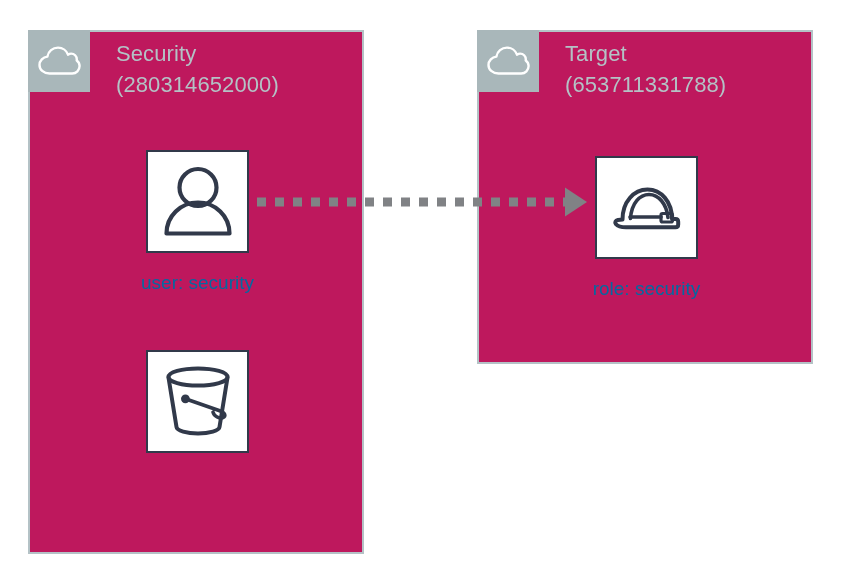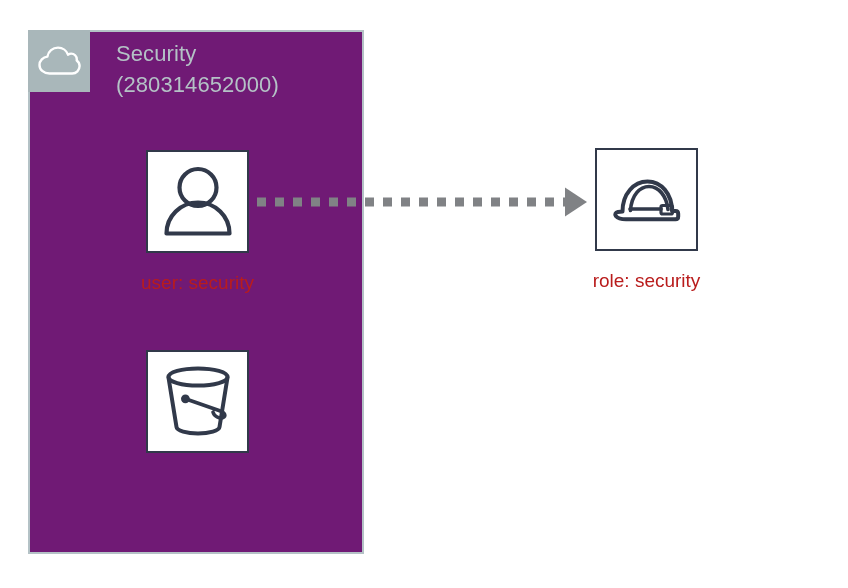--- a/index.html
+++ b/index.html
@@ -17,21 +17,21 @@
     width: 848px;
     height: 588px;
     background: #ffffff;
     overflow: hidden;
   }
 
   
   .account-group {
     position: absolute;
     box-sizing: border-box;
-    background: #701a75;
+    background: #be185d;
     border: 2px solid #b4c2c6;
   }
   #group-security {
     left: 28px;
     top: 30px;
     width: 336px;
     height: 524px;
   }
   #group-target {
     left: 477px;
@@ -88,29 +88,29 @@
     justify-content: center;
   }
   .node-box svg {
     display: block;
   }
   .node-label {
     position: absolute;
     left: 50%;
     transform: translateX(-50%);
     top: 121px;
-    color: #b91c1c;
+    color: #0369a1;
     font-size: 19px;
     line-height: 24px;
     white-space: nowrap;
   }
 
   #node-user  { left: 146px; top: 150px; }
   #node-s3    { left: 146px; top: 350px; }
-  #node-role  { left: 595px; top: 148px; border-radius: 26px; }
+  #node-role  { left: 595px; top: 156px; border-radius: 26px; }
 
   
   #trust-arrow {
     position: absolute;
     left: 255px;
     top: 186px;
     width: 340px;
     height: 32px;
   }
   #trust-arrow svg { display: block; }
@@ -137,20 +137,43 @@
                  Z" fill="none" stroke="#ffffff" stroke-width="2.4" stroke-linejoin="round"></path>
       </svg>
     </div>
 
     <div class="group-header">
       <span class="gh-line">Security</span>
       <span class="gh-line">(280314652000)</span>
     </div>
   </div>
 
+  <div class="account-group" id="group-target">
+
+    <div class="cloud-badge">
+      <svg width="44" height="32" viewBox="0 0 44 32" aria-hidden="true">
+        <path d="M12.5 28.5
+                 C6.4 28.5 2.5 24.6 2.5 20.0
+                 C2.5 15.6 6.0 12.0 10.4 11.6
+                 C11.2 6.4 15.7 2.6 21.0 2.6
+                 C25.6 2.6 29.6 5.6 31.0 9.7
+                 C31.9 9.0 33.0 8.6 34.2 8.6
+                 C37.3 8.6 39.8 11.1 39.8 14.2
+                 C39.8 14.6 39.76 15.0 39.7 15.4
+                 C41.6 16.7 42.6 18.8 42.6 21.1
+                 C42.6 25.2 39.3 28.5 35.2 28.5
+                 Z" fill="none" stroke="#ffffff" stroke-width="2.4" stroke-linejoin="round"></path>
+      </svg>
+    </div>
+
+    <div class="group-header">
+      <span class="gh-line">Target</span>
+      <span class="gh-line">(653711331788)</span>
+    </div>
+  </div>
 
   <div class="node" id="node-user">
     <div class="node-box">
       <svg width="82" height="82" viewBox="0 0 82 82" aria-hidden="true">
         <circle cx="41" cy="26.5" r="18.5" fill="none" stroke="#31394a" stroke-width="4.2"></circle>
         <path d="M9.5 72.5
                  C9.5 55.0 23.6 41.5 41 41.5
                  C58.4 41.5 72.5 55.0 72.5 72.5
                  Z" fill="none" stroke="#31394a" stroke-width="4.2" stroke-linejoin="round"></path>
       </svg>

